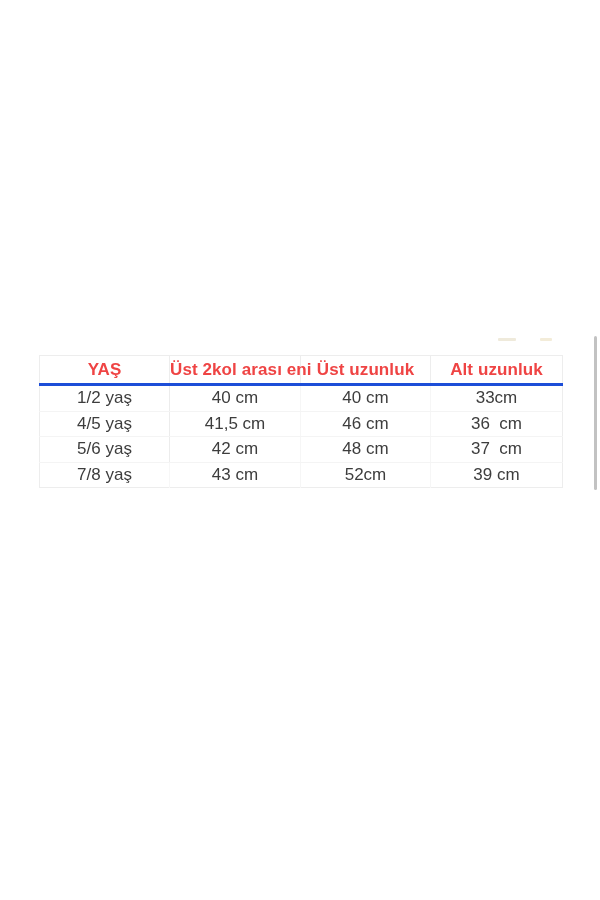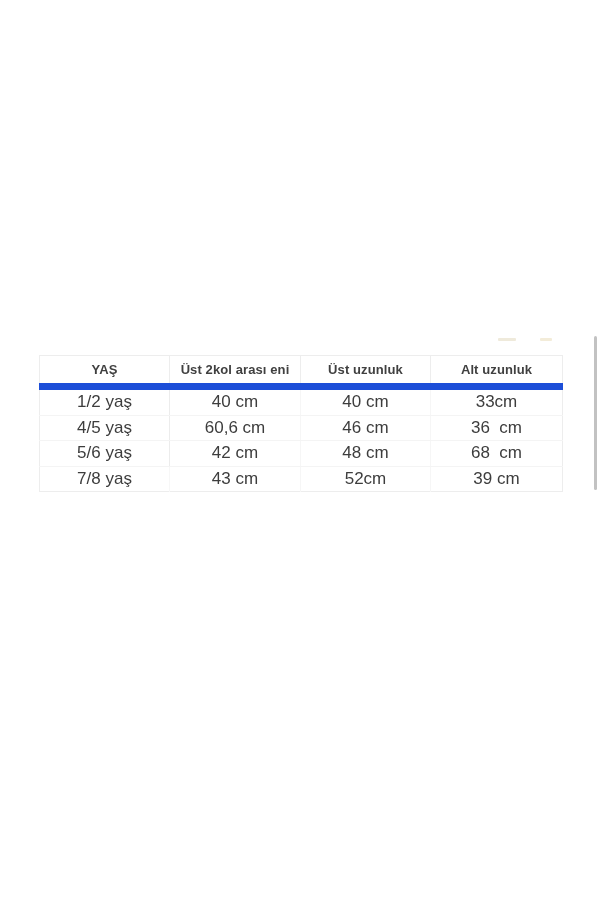--- a/index.html
+++ b/index.html
@@ -74,26 +74,26 @@
   table.size-table td {
     padding: 0;
     height: 24.6px;
     text-align: center;
     vertical-align: middle;
     color: #3a3a3a;
     white-space: pre;
   }
 
   table.size-table thead th {
-    font-size: 13px;
+    font-size: 17px;
     font-weight: bold;
-    color: #404040;
+    color: #ef4444;
     letter-spacing: 0.1px;
     height: 27px;
-    border-bottom: 7px solid #1d4ed8;
+    border-bottom: 3px solid #1d4ed8;
   }
   table.size-table thead th + th {
     border-left: 1px solid #ededed;
   }
 
   table.size-table tbody td {
     font-size: 17px;
     font-weight: normal;
     color: #3d3d3d;
     border-bottom: 1px solid #f4f4f4;
@@ -160,29 +160,29 @@
       </thead>
       <tbody>
         <tr>
           <td class="col-age">1/2 yaş</td>
           <td class="col-arm">40 cm</td>
           <td class="col-top">40 cm</td>
           <td class="col-bot">33cm</td>
         </tr>
         <tr>
           <td class="col-age">4/5 yaş</td>
-          <td class="col-arm">60,6 cm</td>
+          <td class="col-arm">41,5 cm</td>
           <td class="col-top">46 cm</td>
           <td class="col-bot">36  cm</td>
         </tr>
         <tr>
           <td class="col-age">5/6 yaş</td>
           <td class="col-arm">42 cm</td>
           <td class="col-top">48 cm</td>
-          <td class="col-bot">68  cm</td>
+          <td class="col-bot">37  cm</td>
         </tr>
         <tr>
           <td class="col-age">7/8 yaş</td>
           <td class="col-arm">43 cm</td>
           <td class="col-top">52cm</td>
           <td class="col-bot">39 cm</td>
         </tr>
       </tbody>
     </table>
   </div>

